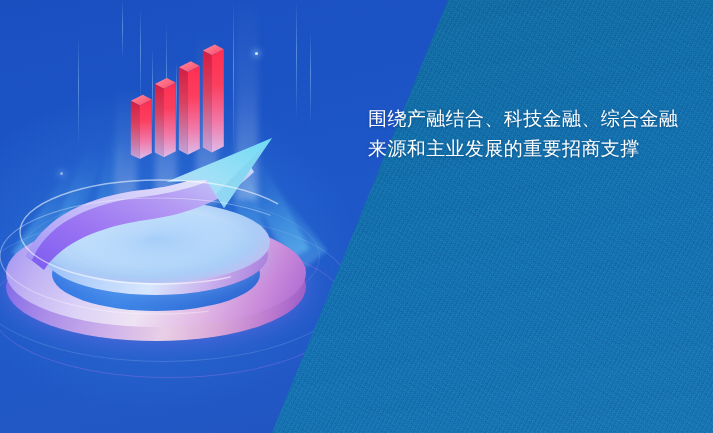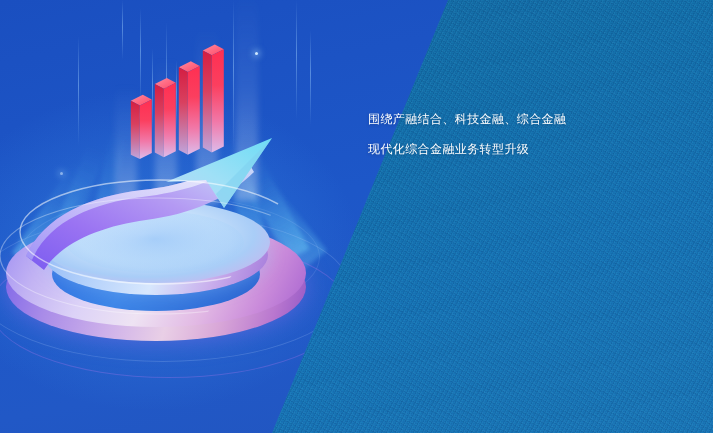--- a/index.html
+++ b/index.html
@@ -131,21 +131,21 @@
   .text-col {
     position: absolute;
     left: 368px;
     top: 104px;
     width: 318px;
   }
   .para { margin: 0; }
   .para + .para { margin-top: 18px; }
   .line {
     color: #ffffff;
-    font-size: 12px;
+    font-size: 19px;
     line-height: 30px;
     letter-spacing: .4px;
     white-space: nowrap;
     text-shadow: 0 1px 3px rgba(0,30,70,.35);
   }
 </style>
 </head>
 <body>
 
 <div id="banner">
@@ -278,18 +278,18 @@
 
   <svg style="position:absolute; left:0; top:170px; width:340px; height:170px; pointer-events:none; clip-path:polygon(0 0,300px 0,190px 170px,0 170px);" viewBox="0 0 340 170">
     <ellipse cx="160" cy="62" rx="140" ry="52" fill="none" stroke="rgba(255,255,255,.55)" stroke-width="1.4"></ellipse>
     <ellipse cx="158" cy="86" rx="158" ry="58" fill="none" stroke="rgba(255,255,255,.35)" stroke-width="1.2"></ellipse>
   </svg>
 
   <div class="text-col">
 
     <div class="para">
       <div class="line">围绕产融结合、科技金融、综合金融</div>
-      <div class="line">现代化综合金融业务转型升级</div>
+      <div class="line">来源和主业发展的重要招商支撑</div>
     </div>
 
 
   </div>
 </div>
 
 </body></html>

